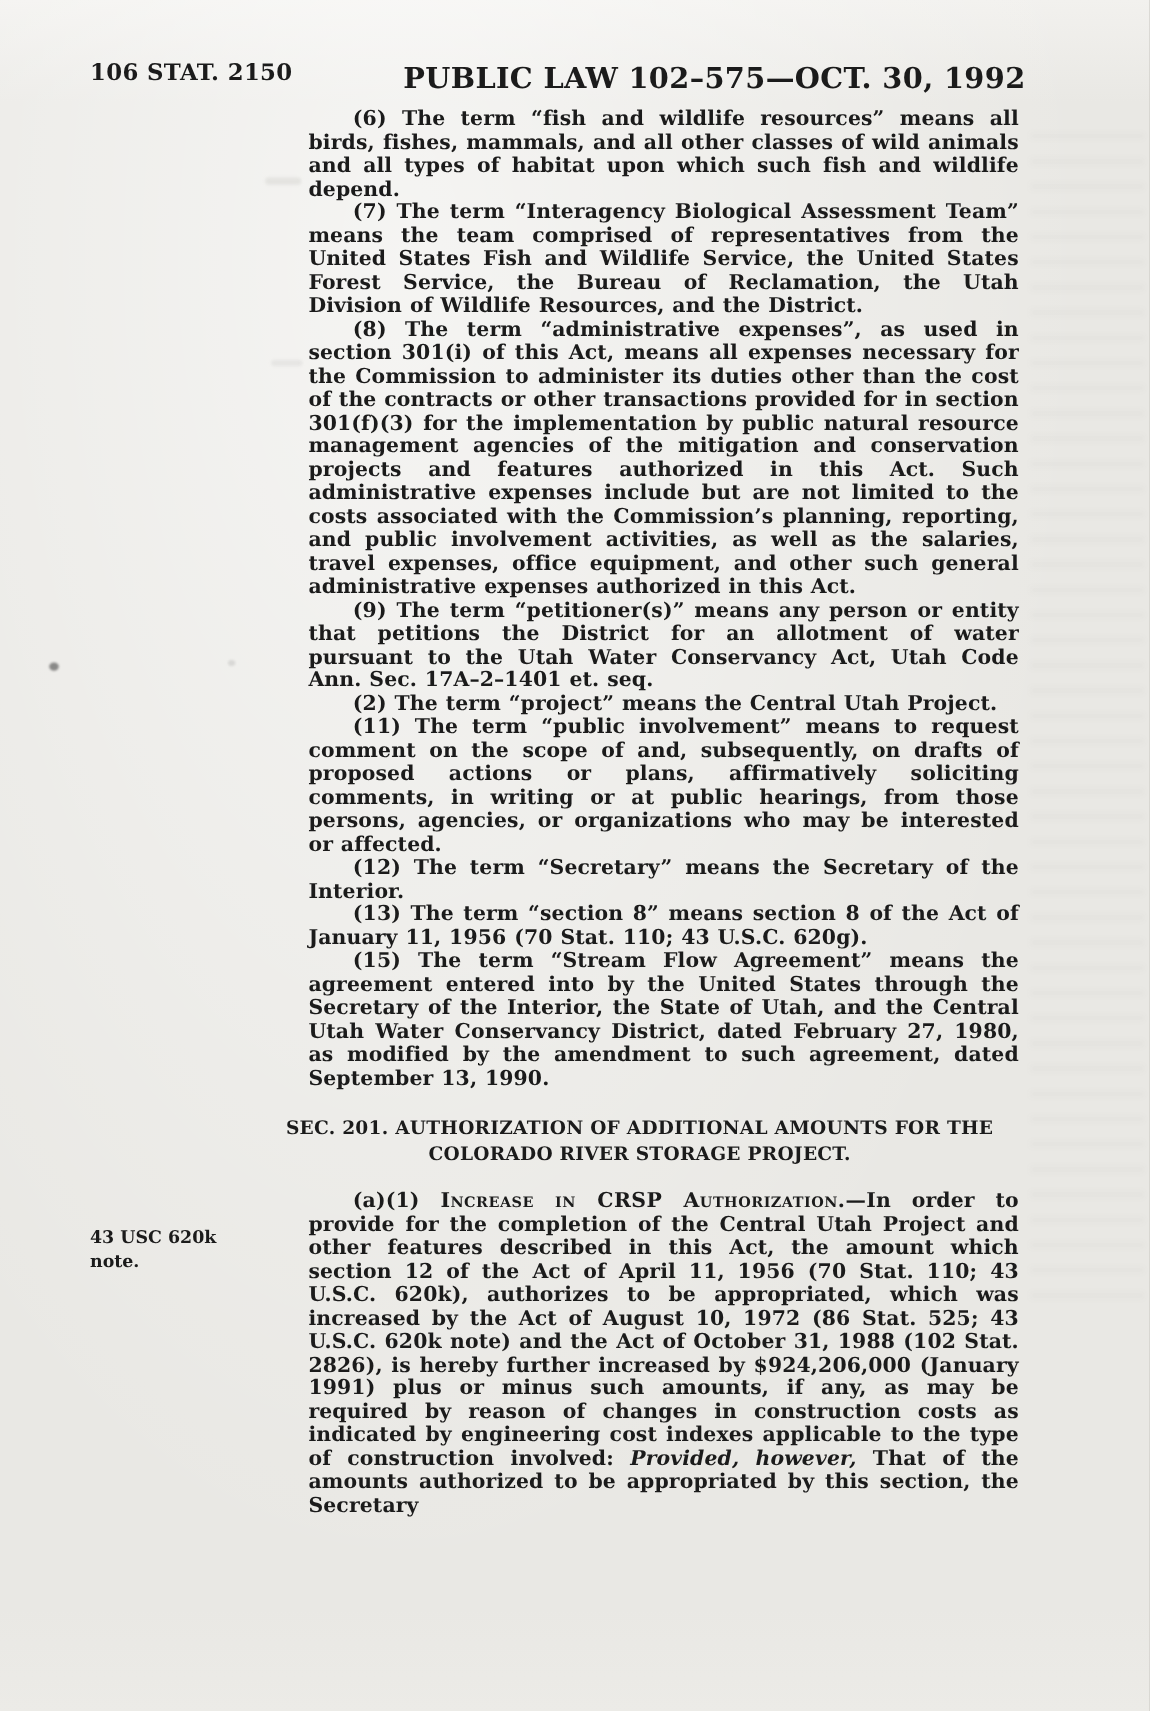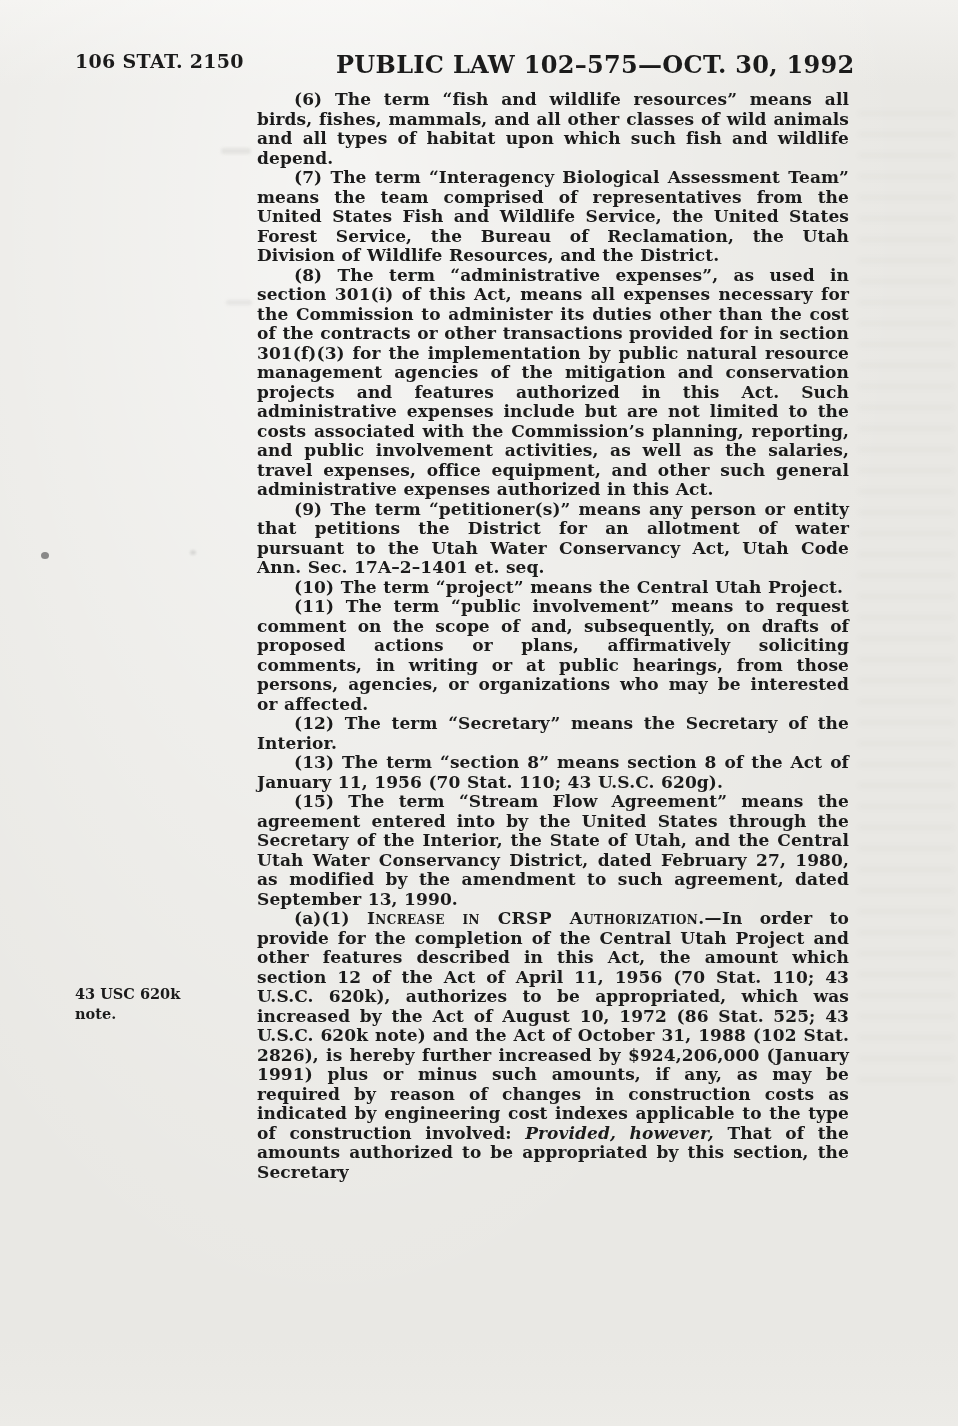--- a/index.html
+++ b/index.html
@@ -21,21 +21,21 @@
     font-size:19px;font-weight:bold;letter-spacing:0.3px;
     white-space:nowrap;
   }
   .law-line{
     position:absolute;left:336px;top:50px;
     font-size:24px;font-weight:bold;letter-spacing:0.3px;
     white-space:nowrap;
   }
   
   .margin-note{
-    position:absolute;left:75px;top:984px;width:112px;
+    position:absolute;left:75px;top:1022px;width:112px;
     font-size:14.5px;line-height:20px;font-weight:bold;
   }
   
   .column{
     position:absolute;left:257px;top:90px;width:592px;
   }
   .bp{
     margin:0;
     text-align:justify;
     text-indent:37px;
@@ -74,26 +74,27 @@
   <span class="stat-num">106 STAT. 2150</span>
   <span class="law-line">PUBLIC LAW 102–575—OCT. 30, 1992</span>
 
   <aside class="margin-note">43 USC 620k note.</aside>
 
   <main class="column">
     <p class="bp">(6) The term “fish and wildlife resources” means all birds, fishes, mammals, and all other classes of wild animals and all types of habitat upon which such fish and wildlife depend.</p>
     <p class="bp">(7) The term “Interagency Biological Assessment Team” means the team comprised of representatives from the United States Fish and Wildlife Service, the United States Forest Service, the Bureau of Reclamation, the Utah Division of Wildlife Resources, and the District.</p>
     <p class="bp">(8) The term “administrative expenses”, as used in section 301(i) of this Act, means all expenses necessary for the Commission to administer its duties other than the cost of the contracts or other transactions provided for in section 301(f)(3) for the implementation by public natural resource management agencies of the mitigation and conservation projects and features authorized in this Act. Such administrative expenses include but are not limited to the costs associated with the Commission’s planning, reporting, and public involvement activities, as well as the salaries, travel expenses, office equipment, and other such general administrative expenses authorized in this Act.</p>
     <p class="bp">(9) The term “petitioner(s)” means any person or entity that petitions the District for an allotment of water pursuant to the Utah Water Conservancy Act, Utah Code Ann. Sec. 17A–2–1401 et. seq.</p>
-    <p class="bp">(10) The term “project” means the Central Utah Project.</p>
+    <p class="bp">(2) The term “project” means the Central Utah Project.</p>
     <p class="bp">(11) The term “public involvement” means to request comment on the scope of and, subsequently, on drafts of proposed actions or plans, affirmatively soliciting comments, in writing or at public hearings, from those persons, agencies, or organizations who may be interested or affected.</p>
     <p class="bp">(12) The term “Secretary” means the Secretary of the Interior.</p>
     <p class="bp">(13) The term “section 8” means section 8 of the Act of January 11, 1956 (70 Stat. 110; 43 U.S.C. 620g).</p>
     <p class="bp">(15) The term “Stream Flow Agreement” means the agreement entered into by the United States through the Secretary of the Interior, the State of Utah, and the Central Utah Water Conservancy District, dated February 27, 1980, as modified by the amendment to such agreement, dated September 13, 1990.</p>
 
+    <h2 class="sec-heading">SEC. 201. AUTHORIZATION OF ADDITIONAL AMOUNTS FOR THE COLORADO RIVER STORAGE PROJECT.</h2>
 
     <p class="bp"><span>(a)(1) </span><span class="sc">Increase in CRSP Authorization.—</span><span>In order to provide for the completion of the Central Utah Project and other features described in this Act, the amount which section 12 of the Act of April 11, 1956 (70 Stat. 110; 43 U.S.C. 620k), authorizes to be appropriated, which was increased by the Act of August 10, 1972 (86 Stat. 525; 43 U.S.C. 620k note) and the Act of October 31, 1988 (102 Stat. 2826), is hereby further increased by $924,206,000 (January 1991) plus or minus such amounts, if any, as may be required by reason of changes in construction costs as indicated by engineering cost indexes applicable to the type of construction involved: </span><span class="prov">Provided, however,</span><span> That of the amounts authorized to be appropriated by this section, the Secretary</span></p>
   </main>
 
   <span class="speck s1"></span>
   <span class="speck s2"></span>
   <span class="speck s3"></span>
   <span class="speck s4"></span>
   <span class="smudge-col"></span>
 

